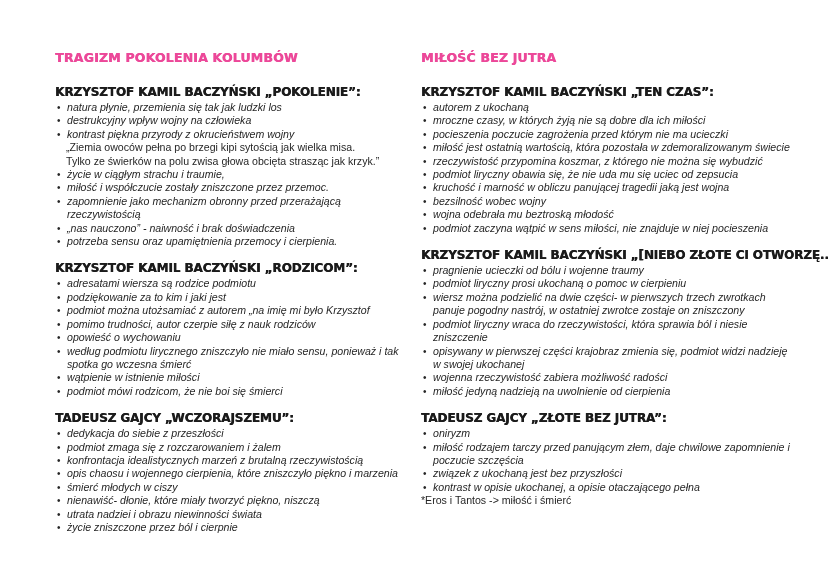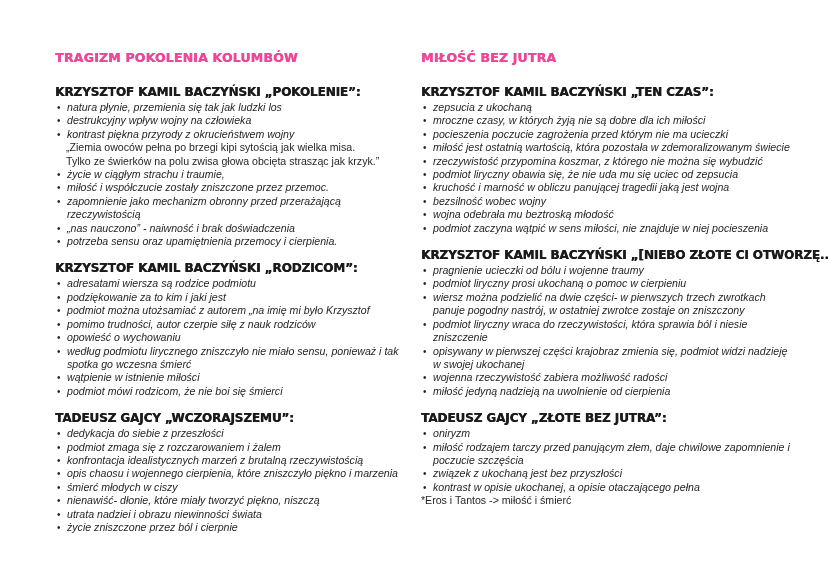--- a/index.html
+++ b/index.html
@@ -184,21 +184,21 @@
       </div>
   </div>
   <div class="col col-right">
     <h1 class="col-title">MIŁOŚĆ BEZ JUTRA</h1>
     <div class="sections">
         <section class="section">
           <h2 class="section-heading">KRZYSZTOF KAMIL BACZYŃSKI „TEN CZAS”:</h2>
           <div class="items">
             <div class="item bullet">
               <span class="marker">•</span>
-              <span class="text">zepsucia z ukochaną</span>
+              <span class="text">autorem z ukochaną</span>
             </div>
             <div class="item bullet">
               <span class="marker">•</span>
               <span class="text">mroczne czasy, w których żyją nie są dobre dla ich miłości</span>
             </div>
             <div class="item bullet">
               <span class="marker">•</span>
               <span class="text">pocieszenia poczucie zagrożenia przed którym nie ma ucieczki</span>
             </div>
             <div class="item bullet">

